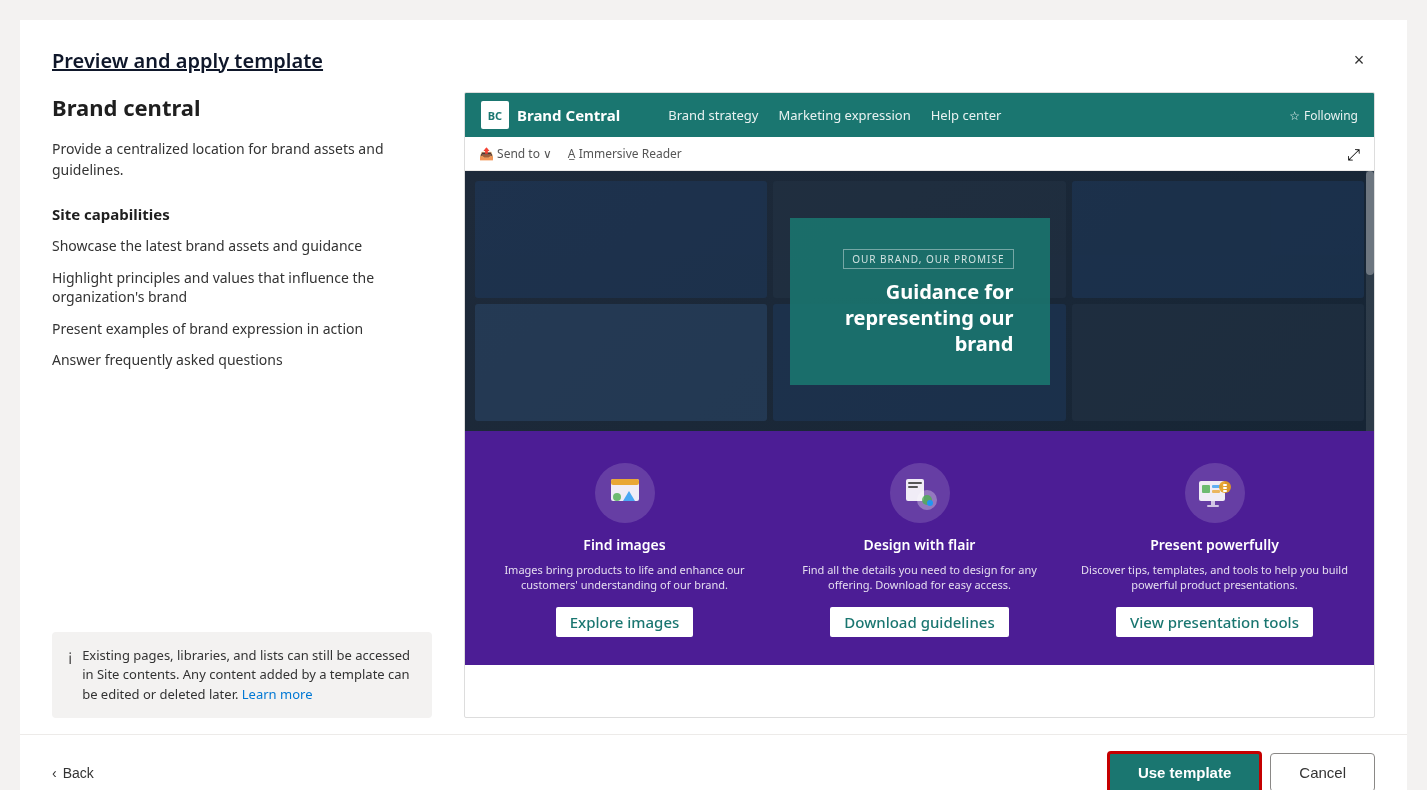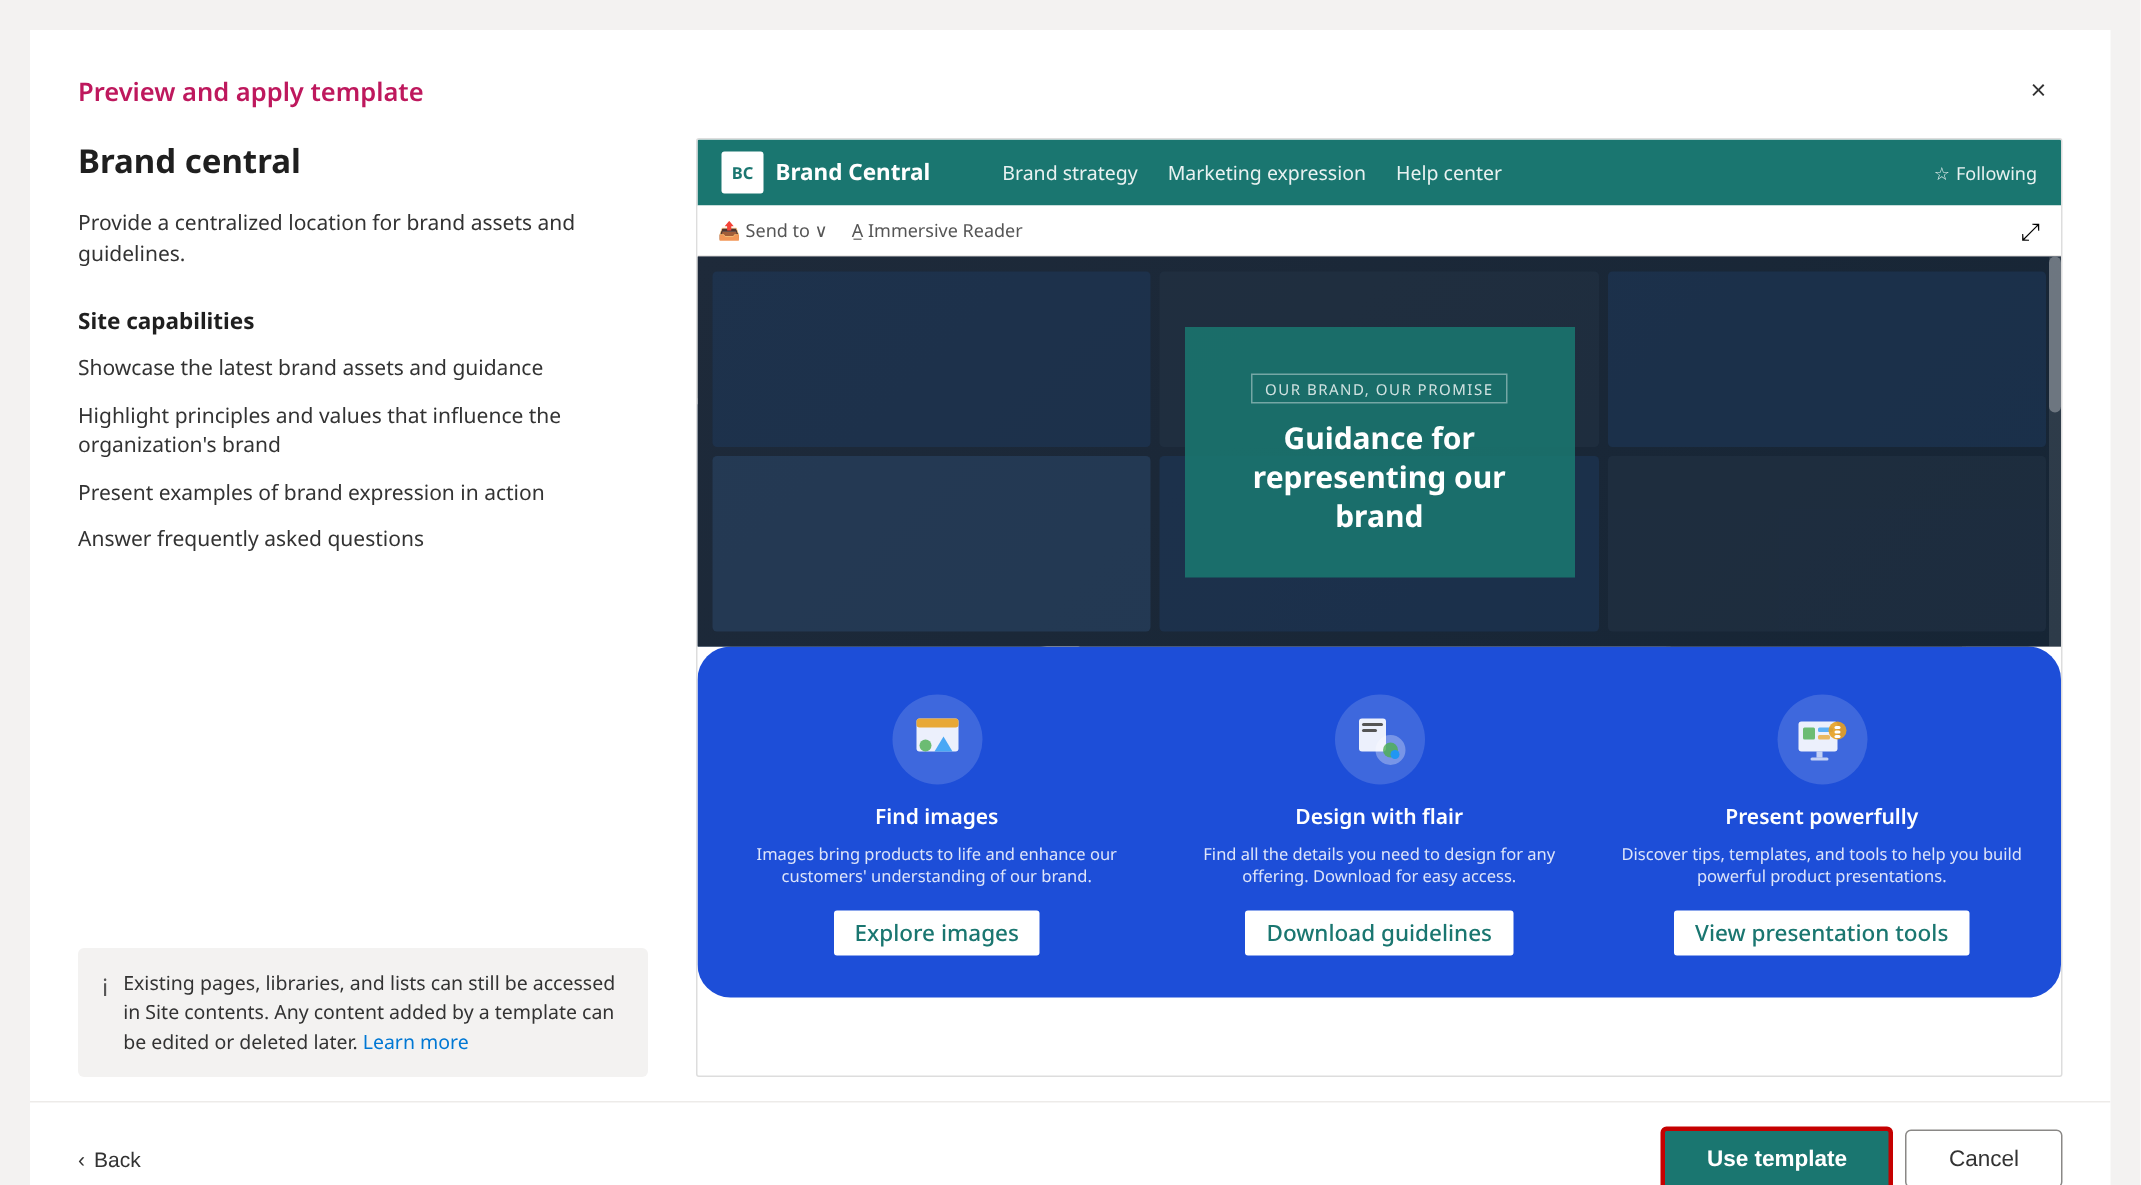--- a/index.html
+++ b/index.html
@@ -22,23 +22,24 @@
       overflow: hidden;
     }
     .dialog-header {
       display: flex;
       align-items: center;
       justify-content: space-between;
       padding: 24px 32px 16px 32px;
       flex-shrink: 0;
     }
     .dialog-title {
-      font-size: 17px;
+      font-size: 20px;
       font-weight: 600;
-      color: #be185d;
+      color: #0f172a;
+      text-decoration: underline;
     }
     .close-btn {
       width: 32px;
       height: 32px;
       display: flex;
       align-items: center;
       justify-content: center;
       cursor: pointer;
       border: none;
       background: none;
@@ -211,21 +212,21 @@
     .bc-hero-overlay {
       position: absolute;
       inset: 0;
       display: flex;
       align-items: center;
       justify-content: center;
     }
     .bc-hero-box {
       background: rgba(26, 118, 112, 0.88);
       padding: 28px 36px;
-      text-align: center;
+      text-align: right;
       max-width: 260px;
     }
     .bc-hero-label {
       font-size: 10px;
       color: rgba(255,255,255,0.8);
       letter-spacing: 1px;
       text-transform: uppercase;
       margin-bottom: 10px;
       border: 1px solid rgba(255,255,255,0.4);
       padding: 2px 8px;
@@ -274,26 +275,25 @@
       bottom: -10px;
       width: 200px;
       height: 140px;
       background: #243447;
       border-radius: 4px;
       transform: rotate(3deg);
       opacity: 0.6;
       border: 3px solid rgba(255,255,255,0.2);
     }
     .bc-features {
-      background: #1d4ed8;
+      background: #4c1d95;
       padding: 32px 24px 28px;
       display: grid;
       grid-template-columns: 1fr 1fr 1fr;
       gap: 24px;
-      border-radius: 22px;
     }
     .bc-feature {
       text-align: center;
       color: #fff;
     }
     .bc-feature-icon-wrap {
       width: 60px;
       height: 60px;
       border-radius: 50%;
       background: rgba(255,255,255,0.15);

